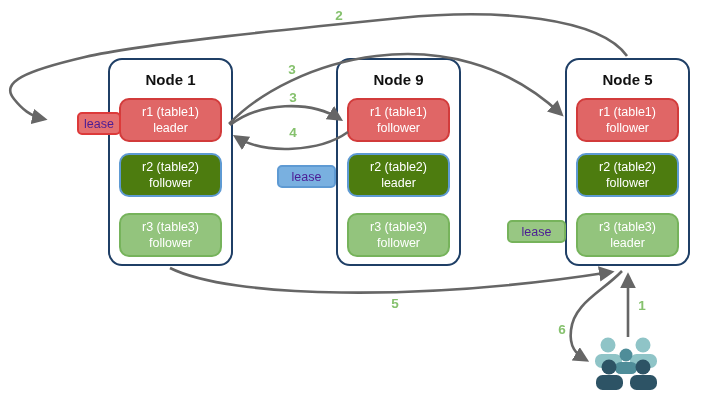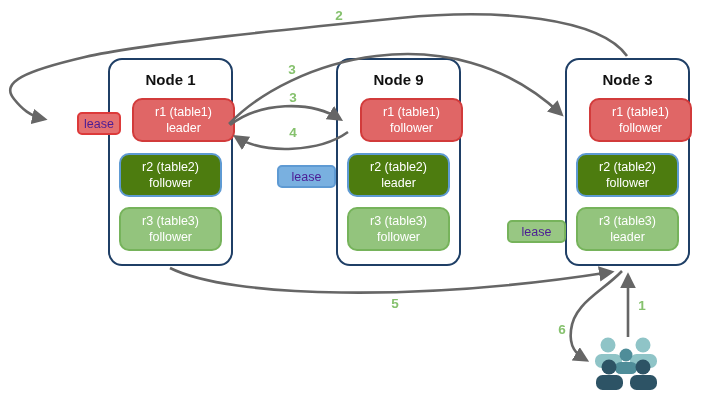--- a/index.html
+++ b/index.html
@@ -12,23 +12,23 @@
     border:2px solid #1f3f66;border-radius:14px;z-index:1;
   }
   .node-title{
     margin-top:11px;text-align:center;font-size:15px;font-weight:700;color:#111111;
   }
   .replica{
     position:absolute;left:9px;width:99px;height:40px;border-radius:10px;
     color:#ffffff;font-size:12.5px;line-height:1.3;text-align:center;
     display:flex;flex-direction:column;justify-content:center;align-items:center;
   }
-  .replica.r1{top:38px;margin-left:13px;}
+  .replica.r1{top:38px;}
   .replica.r2{top:93px;}
-  .replica.r3{top:147px;}
+  .replica.r3{top:153px;}
   .replica.red{background:#e06666;border:2px solid #d23b3b;}
   .replica.blue{background:#4d7c0f;border:2px solid #5e9ad3;}
   .replica.green{background:#93c47d;border:2px solid #76b35b;}
   .lease{
     position:absolute;z-index:2;border-radius:5px;color:#4c1d95;font-size:12.5px;
     display:flex;align-items:center;justify-content:center;
   }
   .lease.red{left:77px;top:112px;width:40px;height:19px;background:#e57070;border:2px solid #dd3a3a;}
   .lease.blue{left:277px;top:165px;width:55px;height:19px;background:#79b0e0;border:2px solid #5e9ad3;}
   .lease.green{left:507px;top:220px;width:55px;height:19px;background:#98c783;border:2px solid #76b35b;}
@@ -70,21 +70,21 @@
       <span>r2 (table2)</span>
       <span>leader</span>
     </div>
     <div class="replica r3 green">
       <span>r3 (table3)</span>
       <span>follower</span>
     </div>
   </div>
 
   <div class="node" style="left:565px">
-    <div class="node-title">Node 3</div>
+    <div class="node-title">Node 5</div>
     <div class="replica r1 red">
       <span>r1 (table1)</span>
       <span>follower</span>
     </div>
     <div class="replica r2 blue">
       <span>r2 (table2)</span>
       <span>follower</span>
     </div>
     <div class="replica r3 green">
       <span>r3 (table3)</span>

